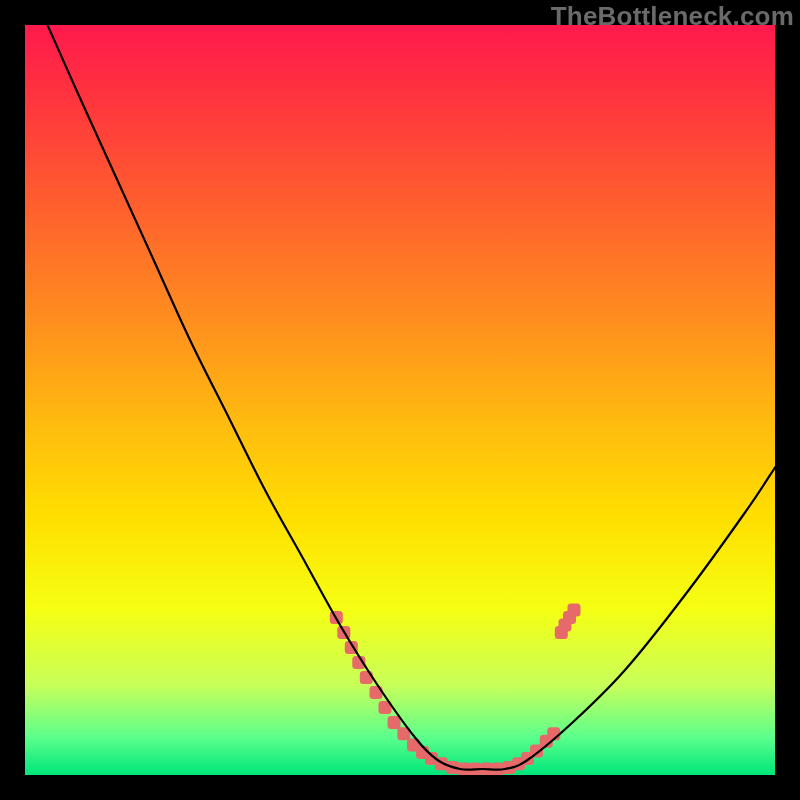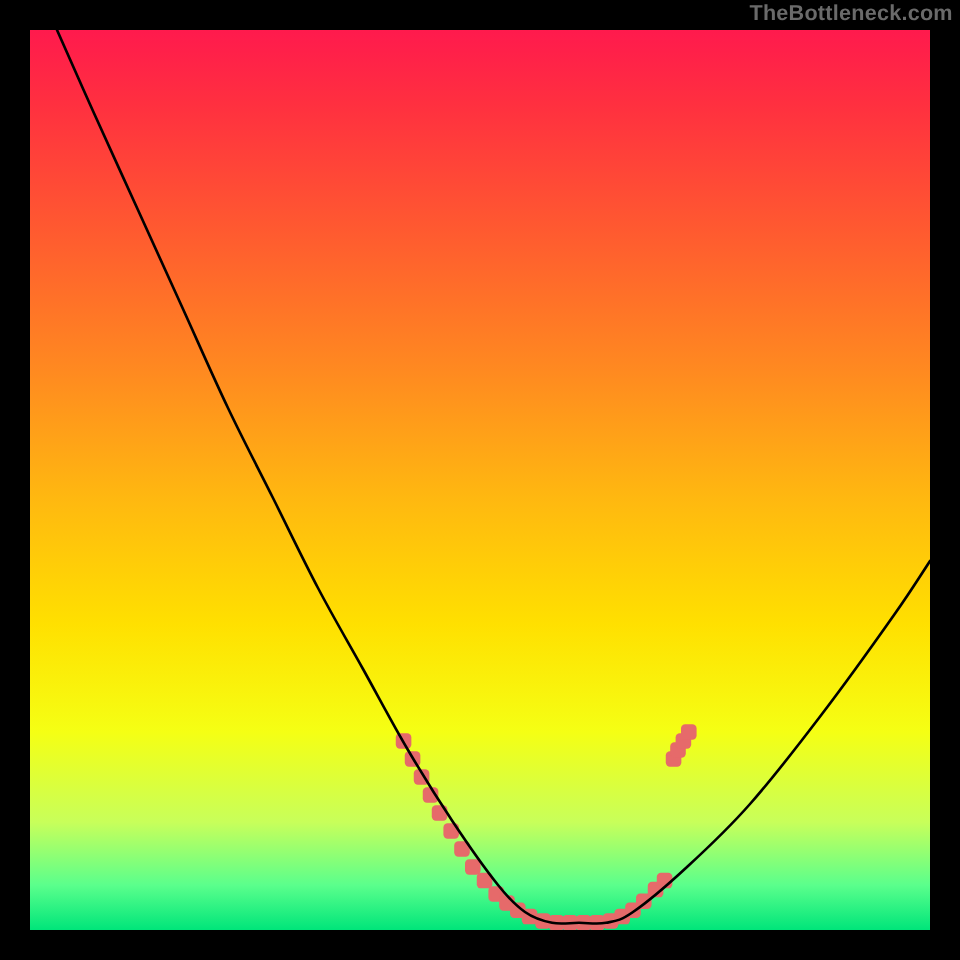--- a/index.html
+++ b/index.html
@@ -39,21 +39,21 @@
     position: absolute;
     inset: 0;
     width: 100%;
     height: 100%;
   }
   .watermark {
     position: absolute;
     top: 1px;
     right: 6px;
     color: #6a6a6a;
-    font-size: 18px;
+    font-size: 26px;
     font-weight: 600;
     letter-spacing: 0.2px;
     user-select: none;
     text-align: right;
   }
 </style>
 </head>
 <body>
 
 <div class="stage">

